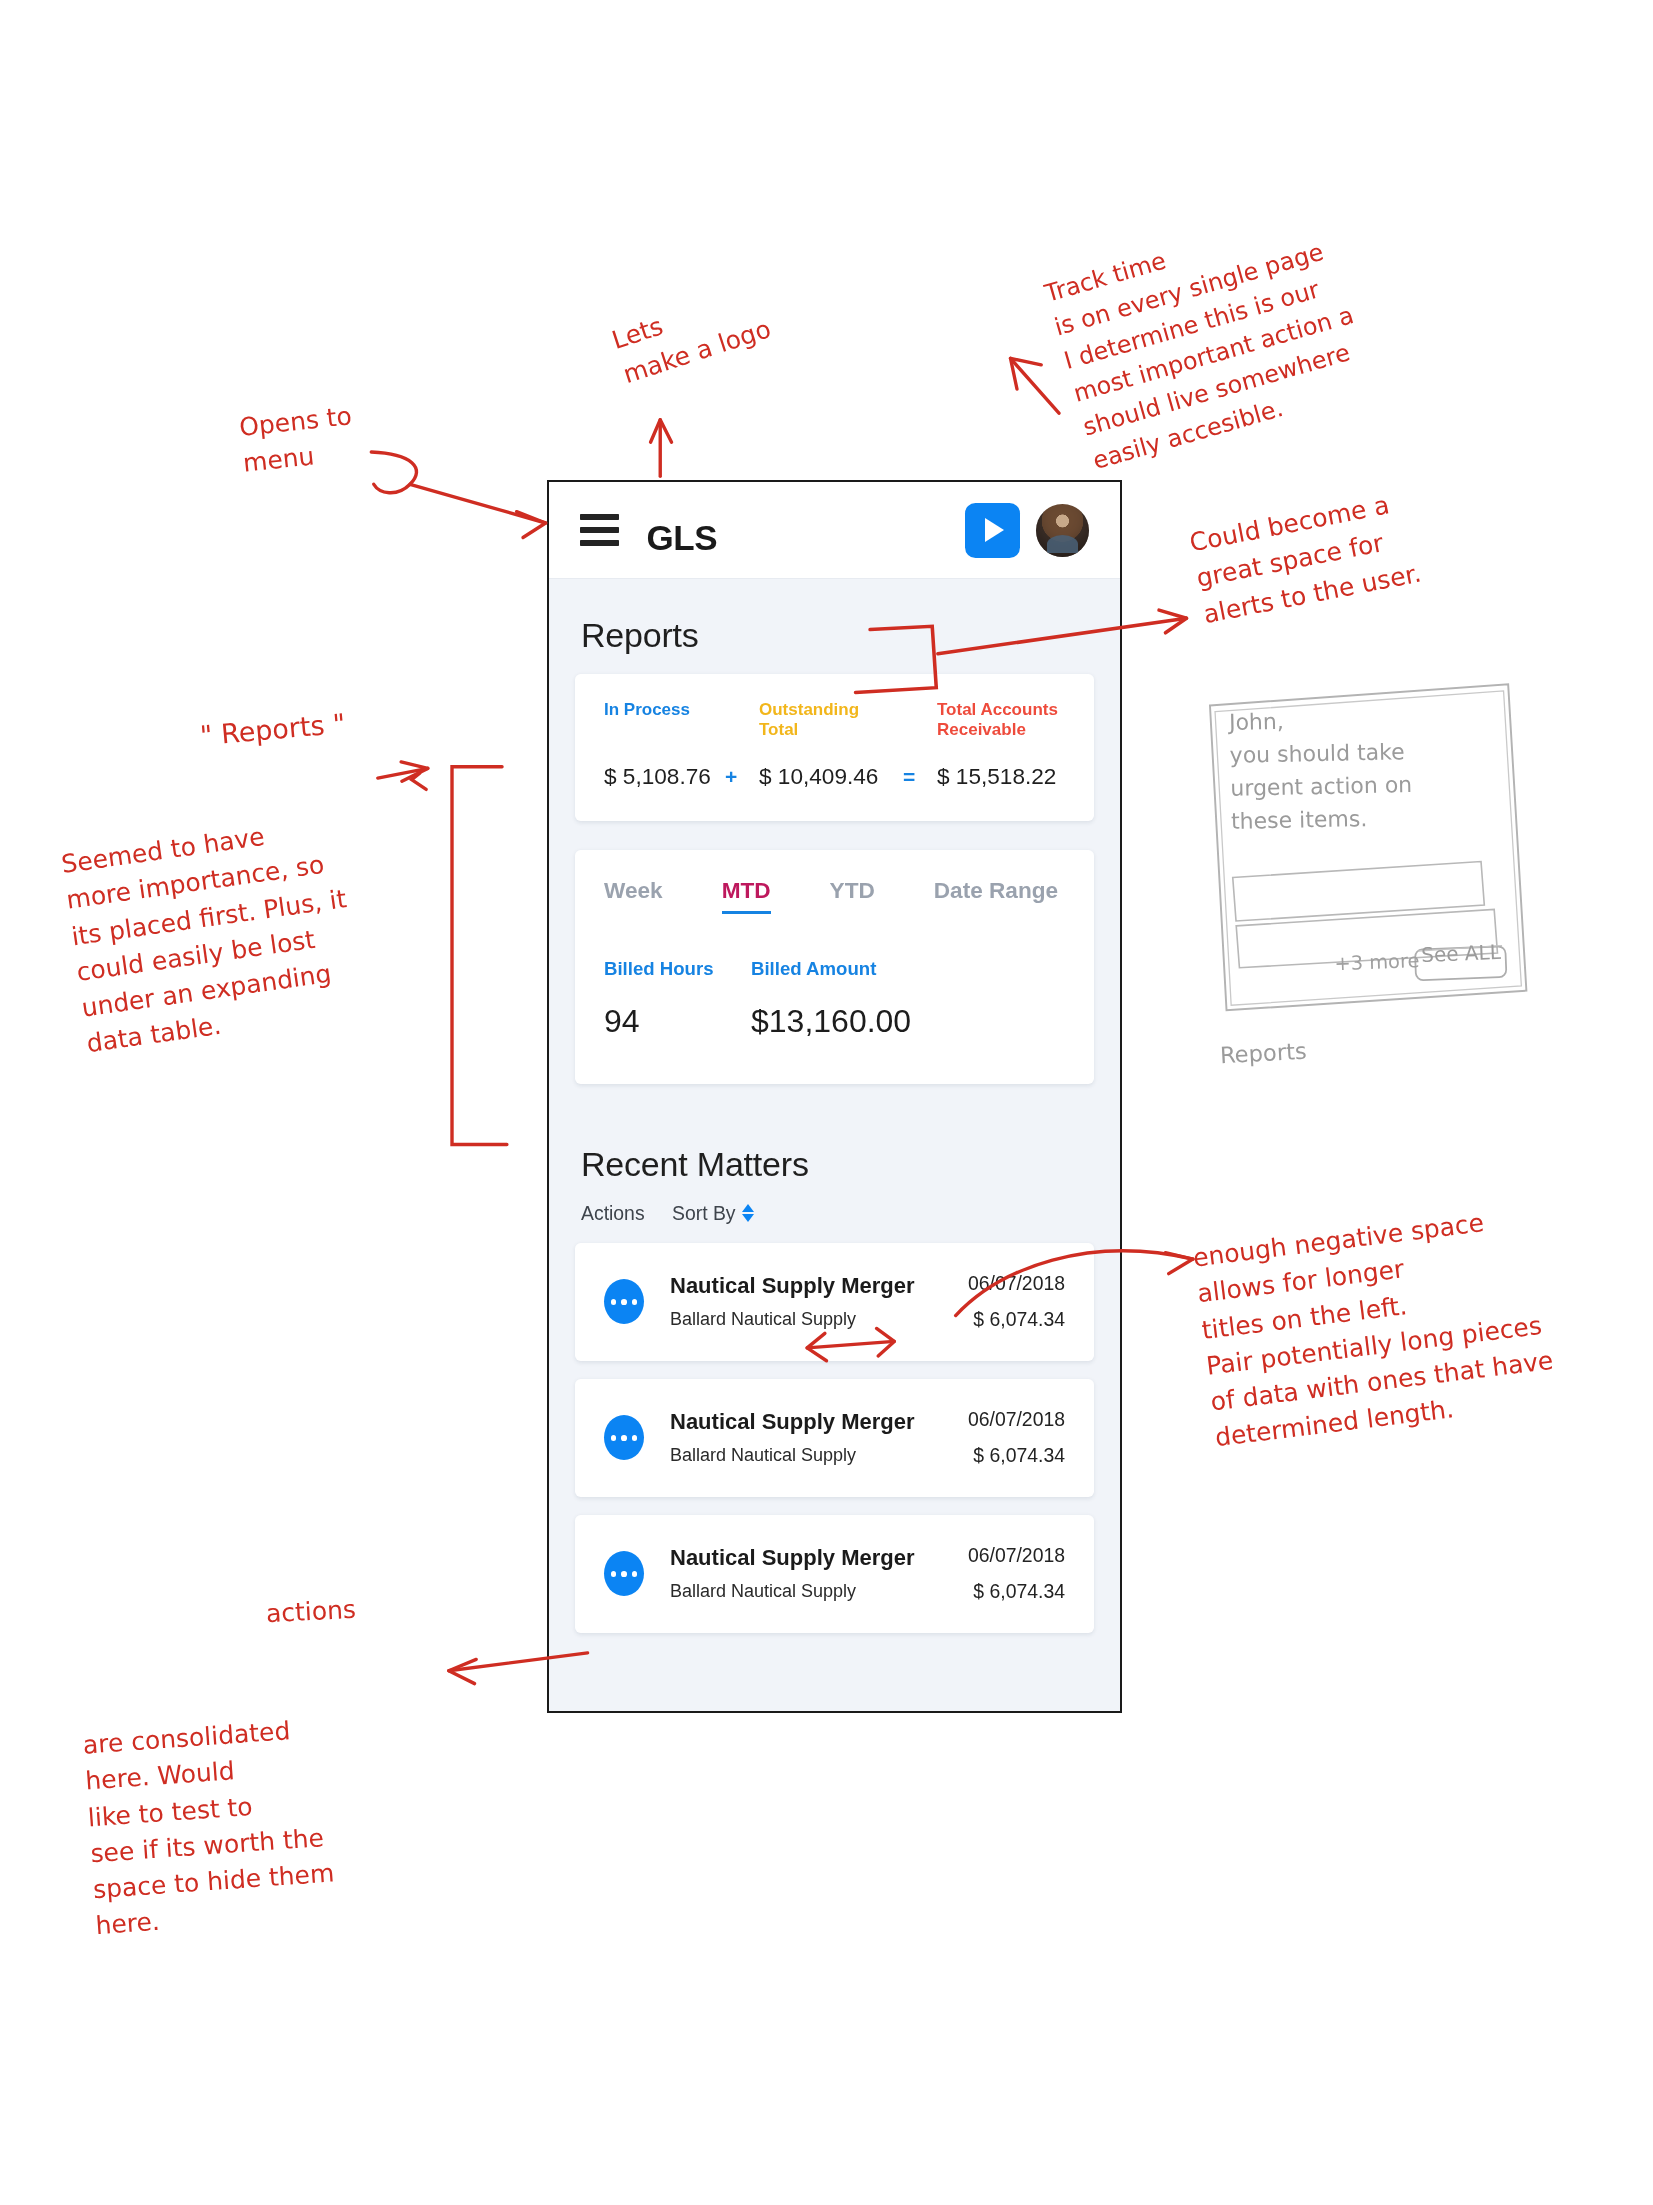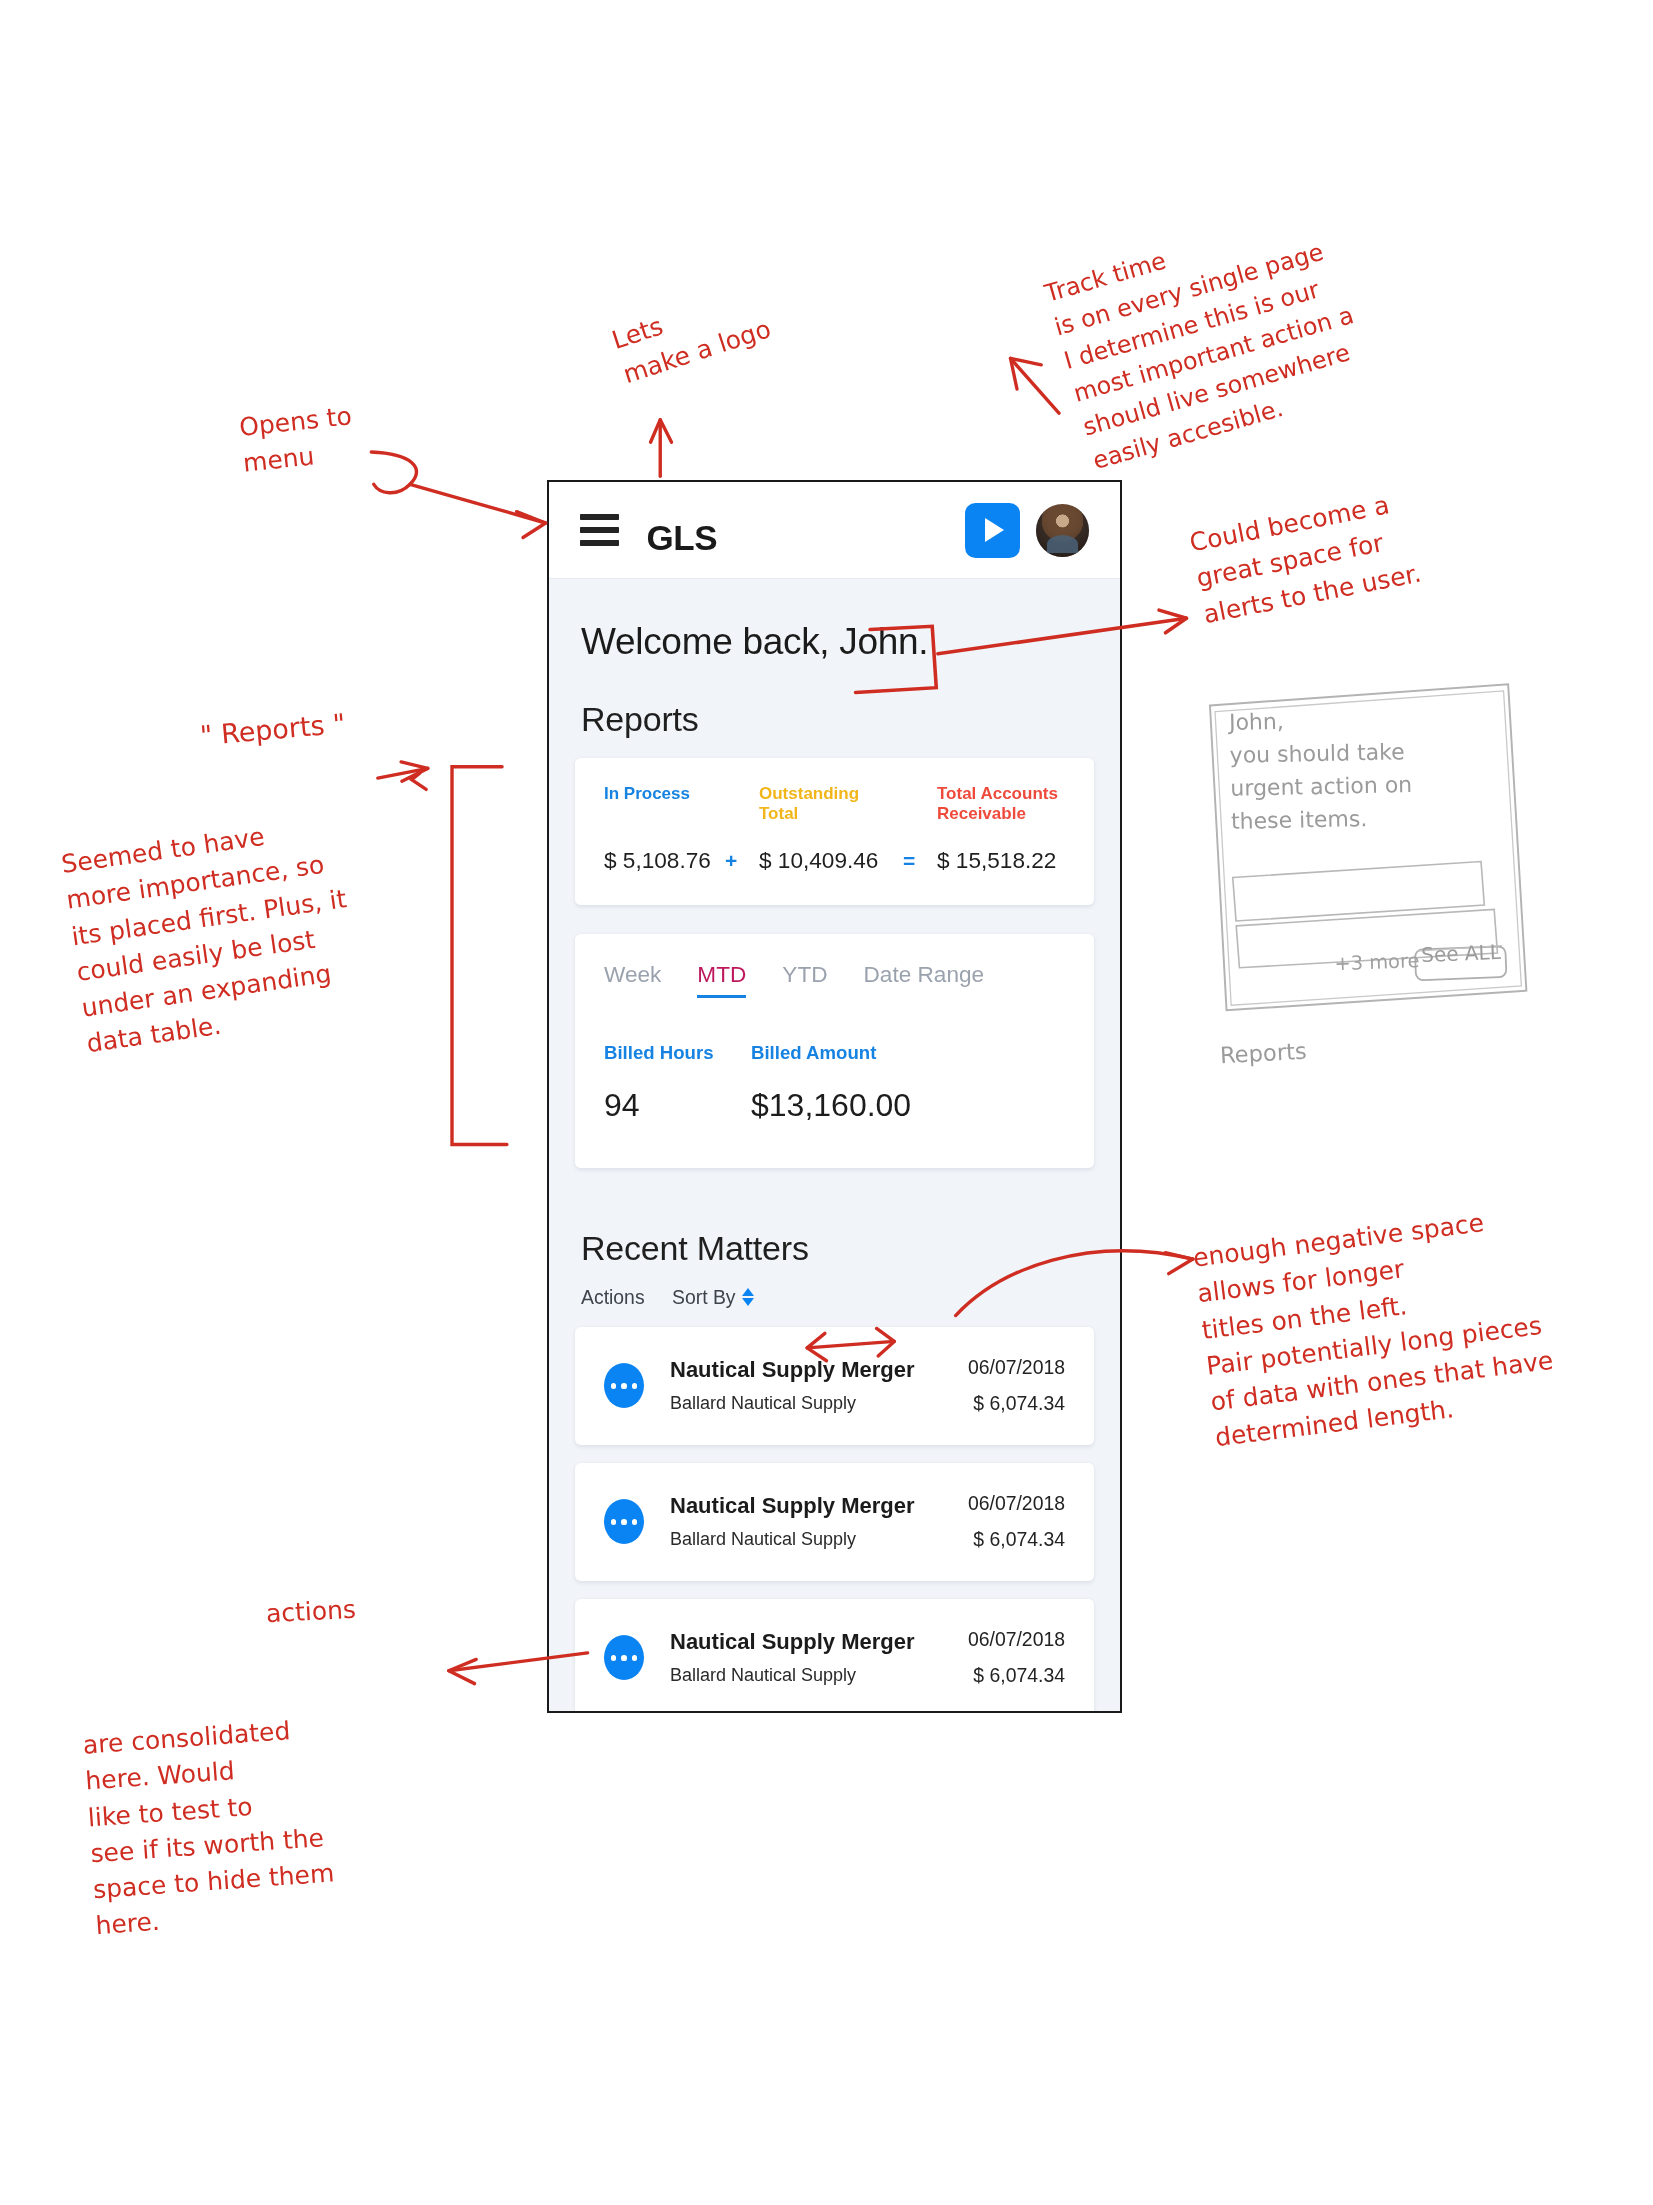--- a/index.html
+++ b/index.html
@@ -77,21 +77,21 @@
   .rs-cell { font-size: 17px; font-weight: bold; }
   .rs-c1 { width: 121px; color: #1683e2; }
   .rs-op  { width: 34px; }
   .rs-c2 { width: 144px; color: #f2b61b; }
   .rs-c3 { color: #ee4b3c; flex: 1; }
   .rs-val { font-size: 22.6px; color: #1f1f1f; }
   .rs-val.rs-op { color: #1683e2; font-weight: bold; font-size: 21px; }
 
   
   .tab-card { padding: 27.4px 29px 44px 29px; margin-top: 29px; }
-  .tabs { display: flex; gap: 36px; }
+  .tabs { display: flex; gap: 59px; font-weight: bold; }
   .tab {
     font-size: 22.6px; color: #9aa2ae; padding-bottom: 7.3px;
     cursor: pointer; border-bottom: 3.2px solid transparent;
   }
   .tab.active { color: #be185d; border-bottom-color: #1683e2; }
   .bh-labels { display: flex; margin-top: 44px; }
   .bh-labels div { font-size: 18.6px; color: #1683e2; font-weight: bold; }
   .bh-vals { display: flex; margin-top: 22.6px; }
   .bh-vals div { font-size: 32px; color: #1d1d1d; }
   .bh-c1 { width: 147px; }
@@ -184,21 +184,20 @@
       <div class="appbar-right">
         <button class="play-btn">
           <span class="tri"></span>
         </button>
         <div class="avatar"></div>
       </div>
     </div>
 
     <div class="screen">
 
-      <div class="welcome">Welcome back, John.</div>
       <div class="section-title">Reports</div>
 
       <div class="card rs-card">
         <div class="rs-row rs-labels">
           <div class="rs-cell rs-c1">In Process</div>
           <div class="rs-cell rs-op"></div>
           <div class="rs-cell rs-c2">Outstanding Total</div>
           <div class="rs-cell rs-op"></div>
           <div class="rs-cell rs-c3">Total Accounts Receivable</div>
         </div>

